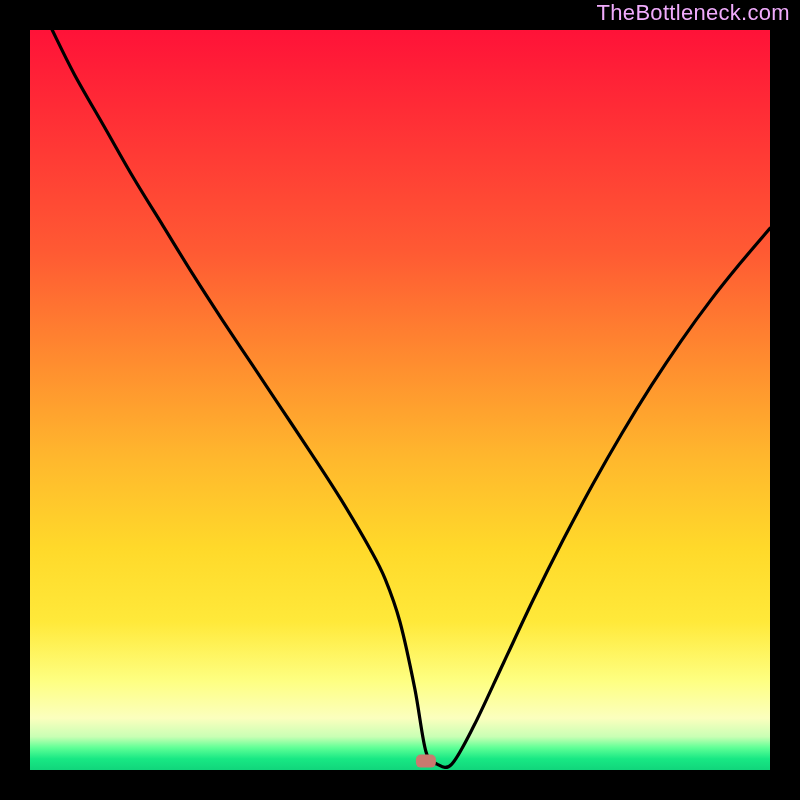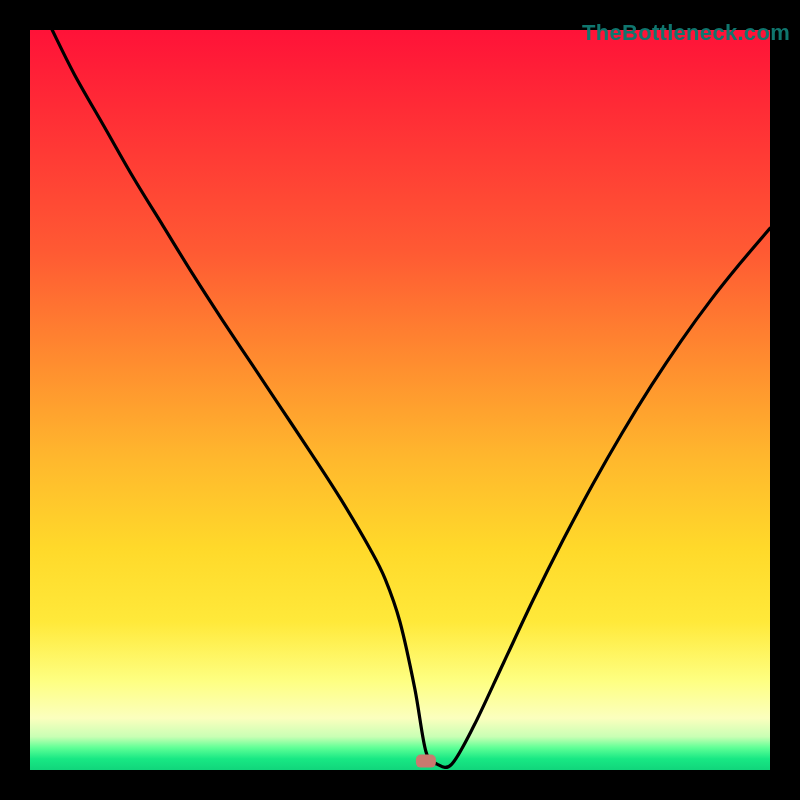--- a/index.html
+++ b/index.html
@@ -12,25 +12,25 @@
     font-family: Arial, Helvetica, sans-serif;
   }
   .stage {
     position: relative;
     width: 800px;
     height: 800px;
     background: #000;
   }
   .watermark {
     position: absolute;
-    top: 20px;
+    top: 0;
     right: 10px;
-    color: #0f766e;
+    color: #f0abfc;
     font-size: 22px;
-    font-weight: 700;
+    font-weight: 400;
     letter-spacing: 0.3px;
     z-index: 10;
     user-select: none;
   }
   .plot {
     position: absolute;
     left: 30px;
     top: 30px;
     width: 740px;
     height: 740px;

